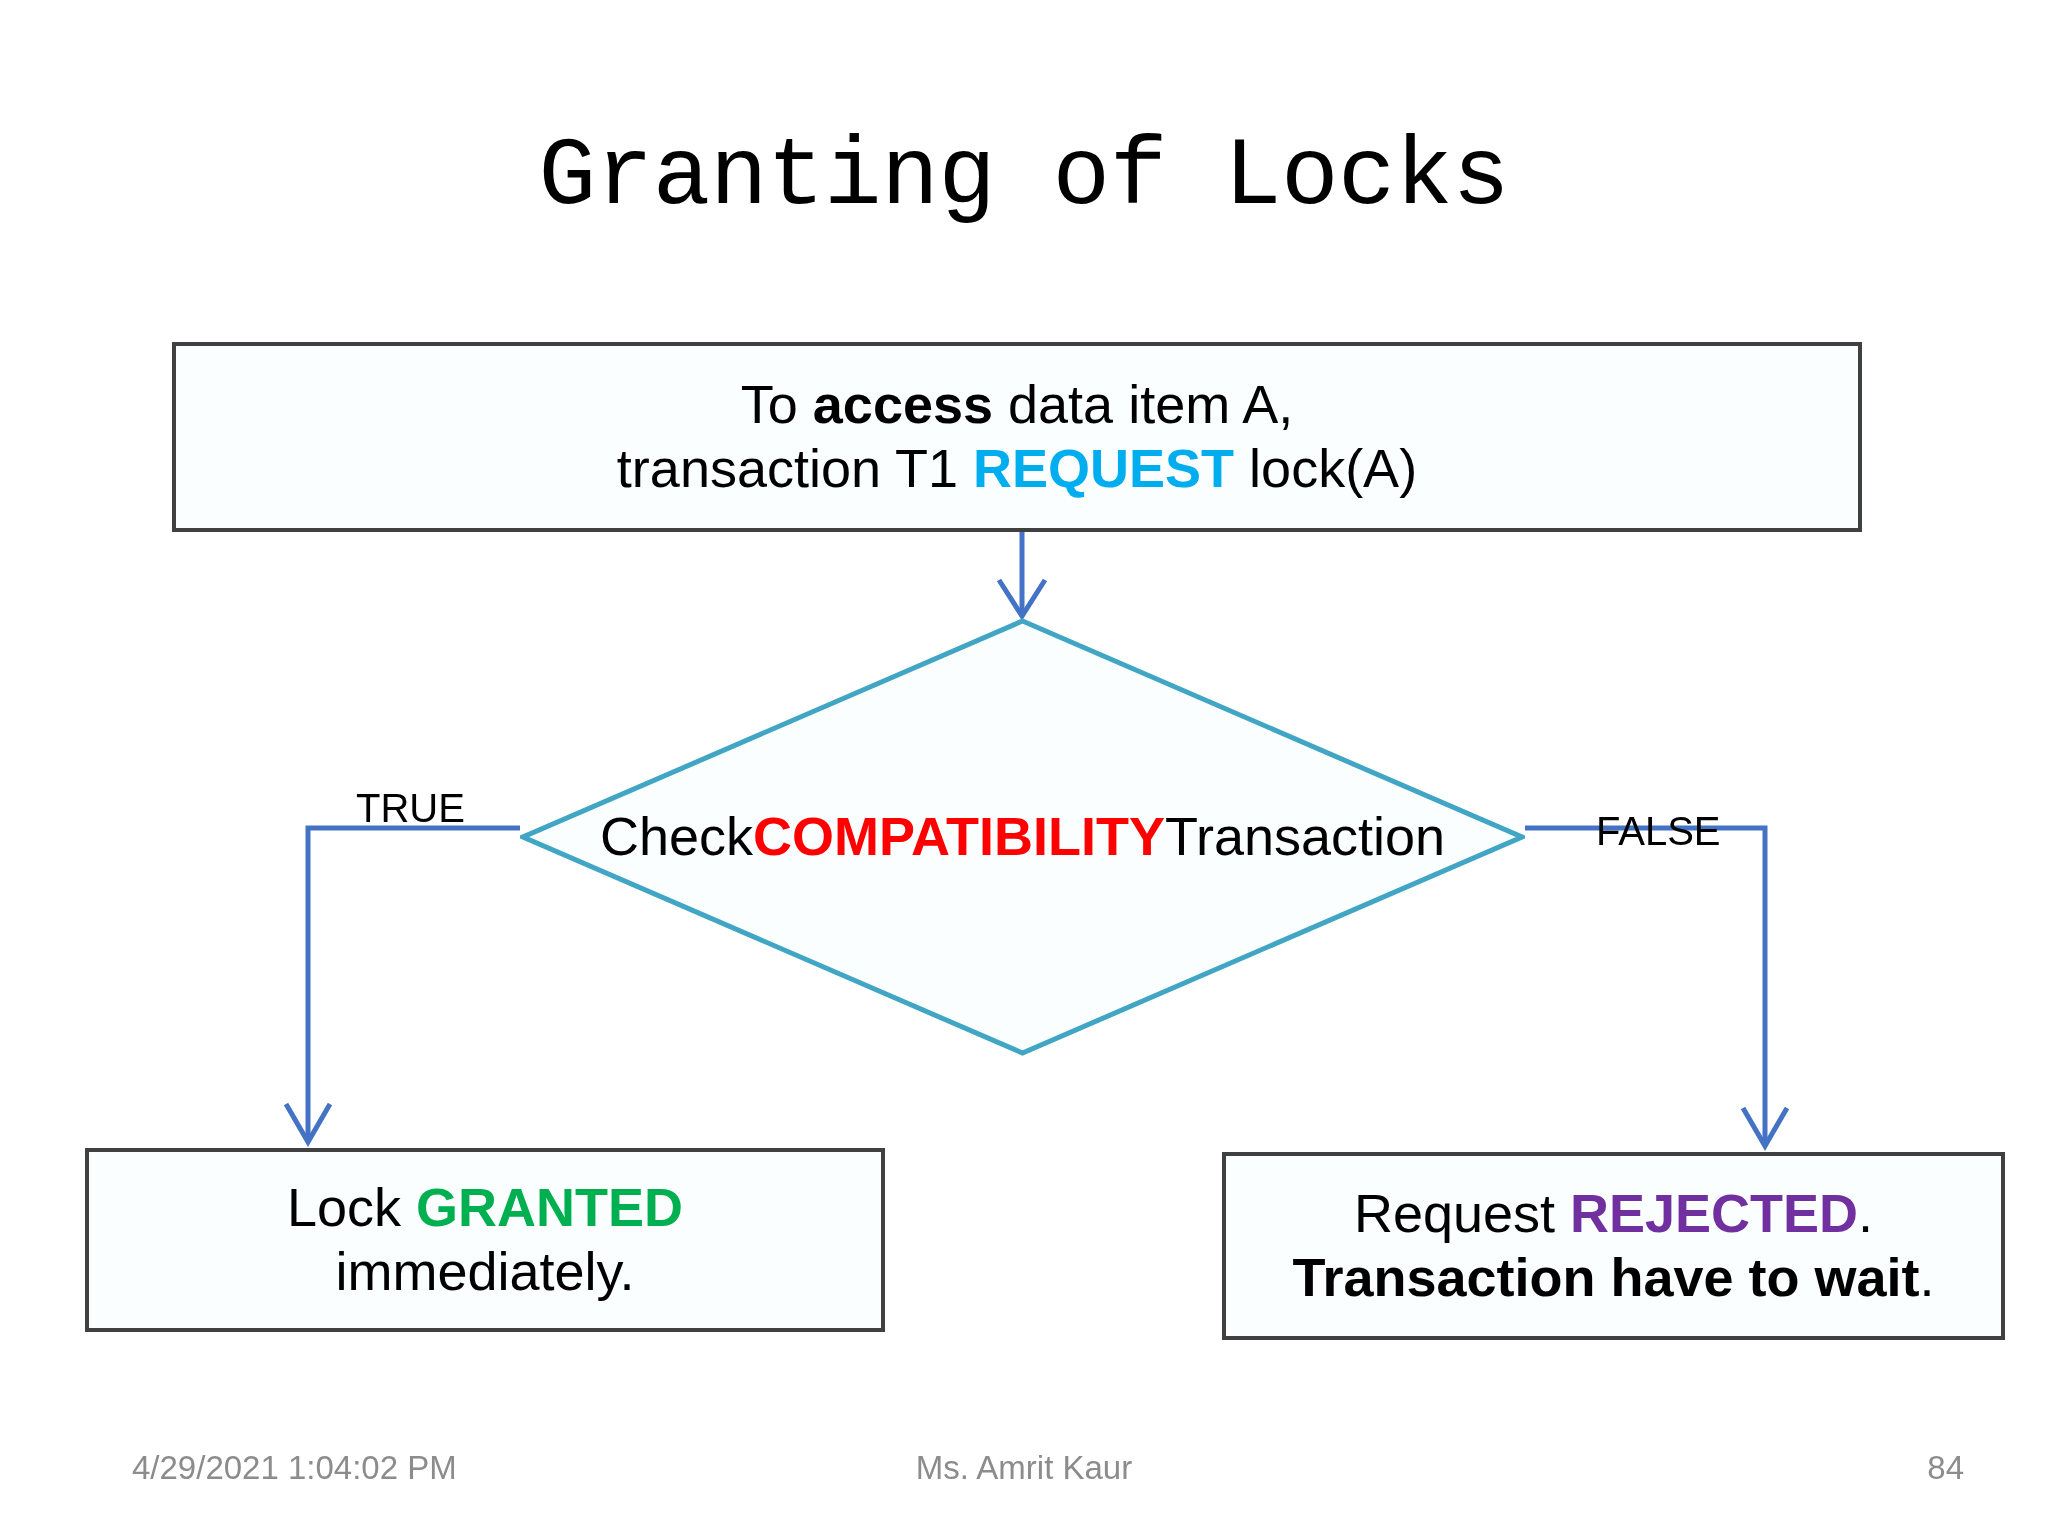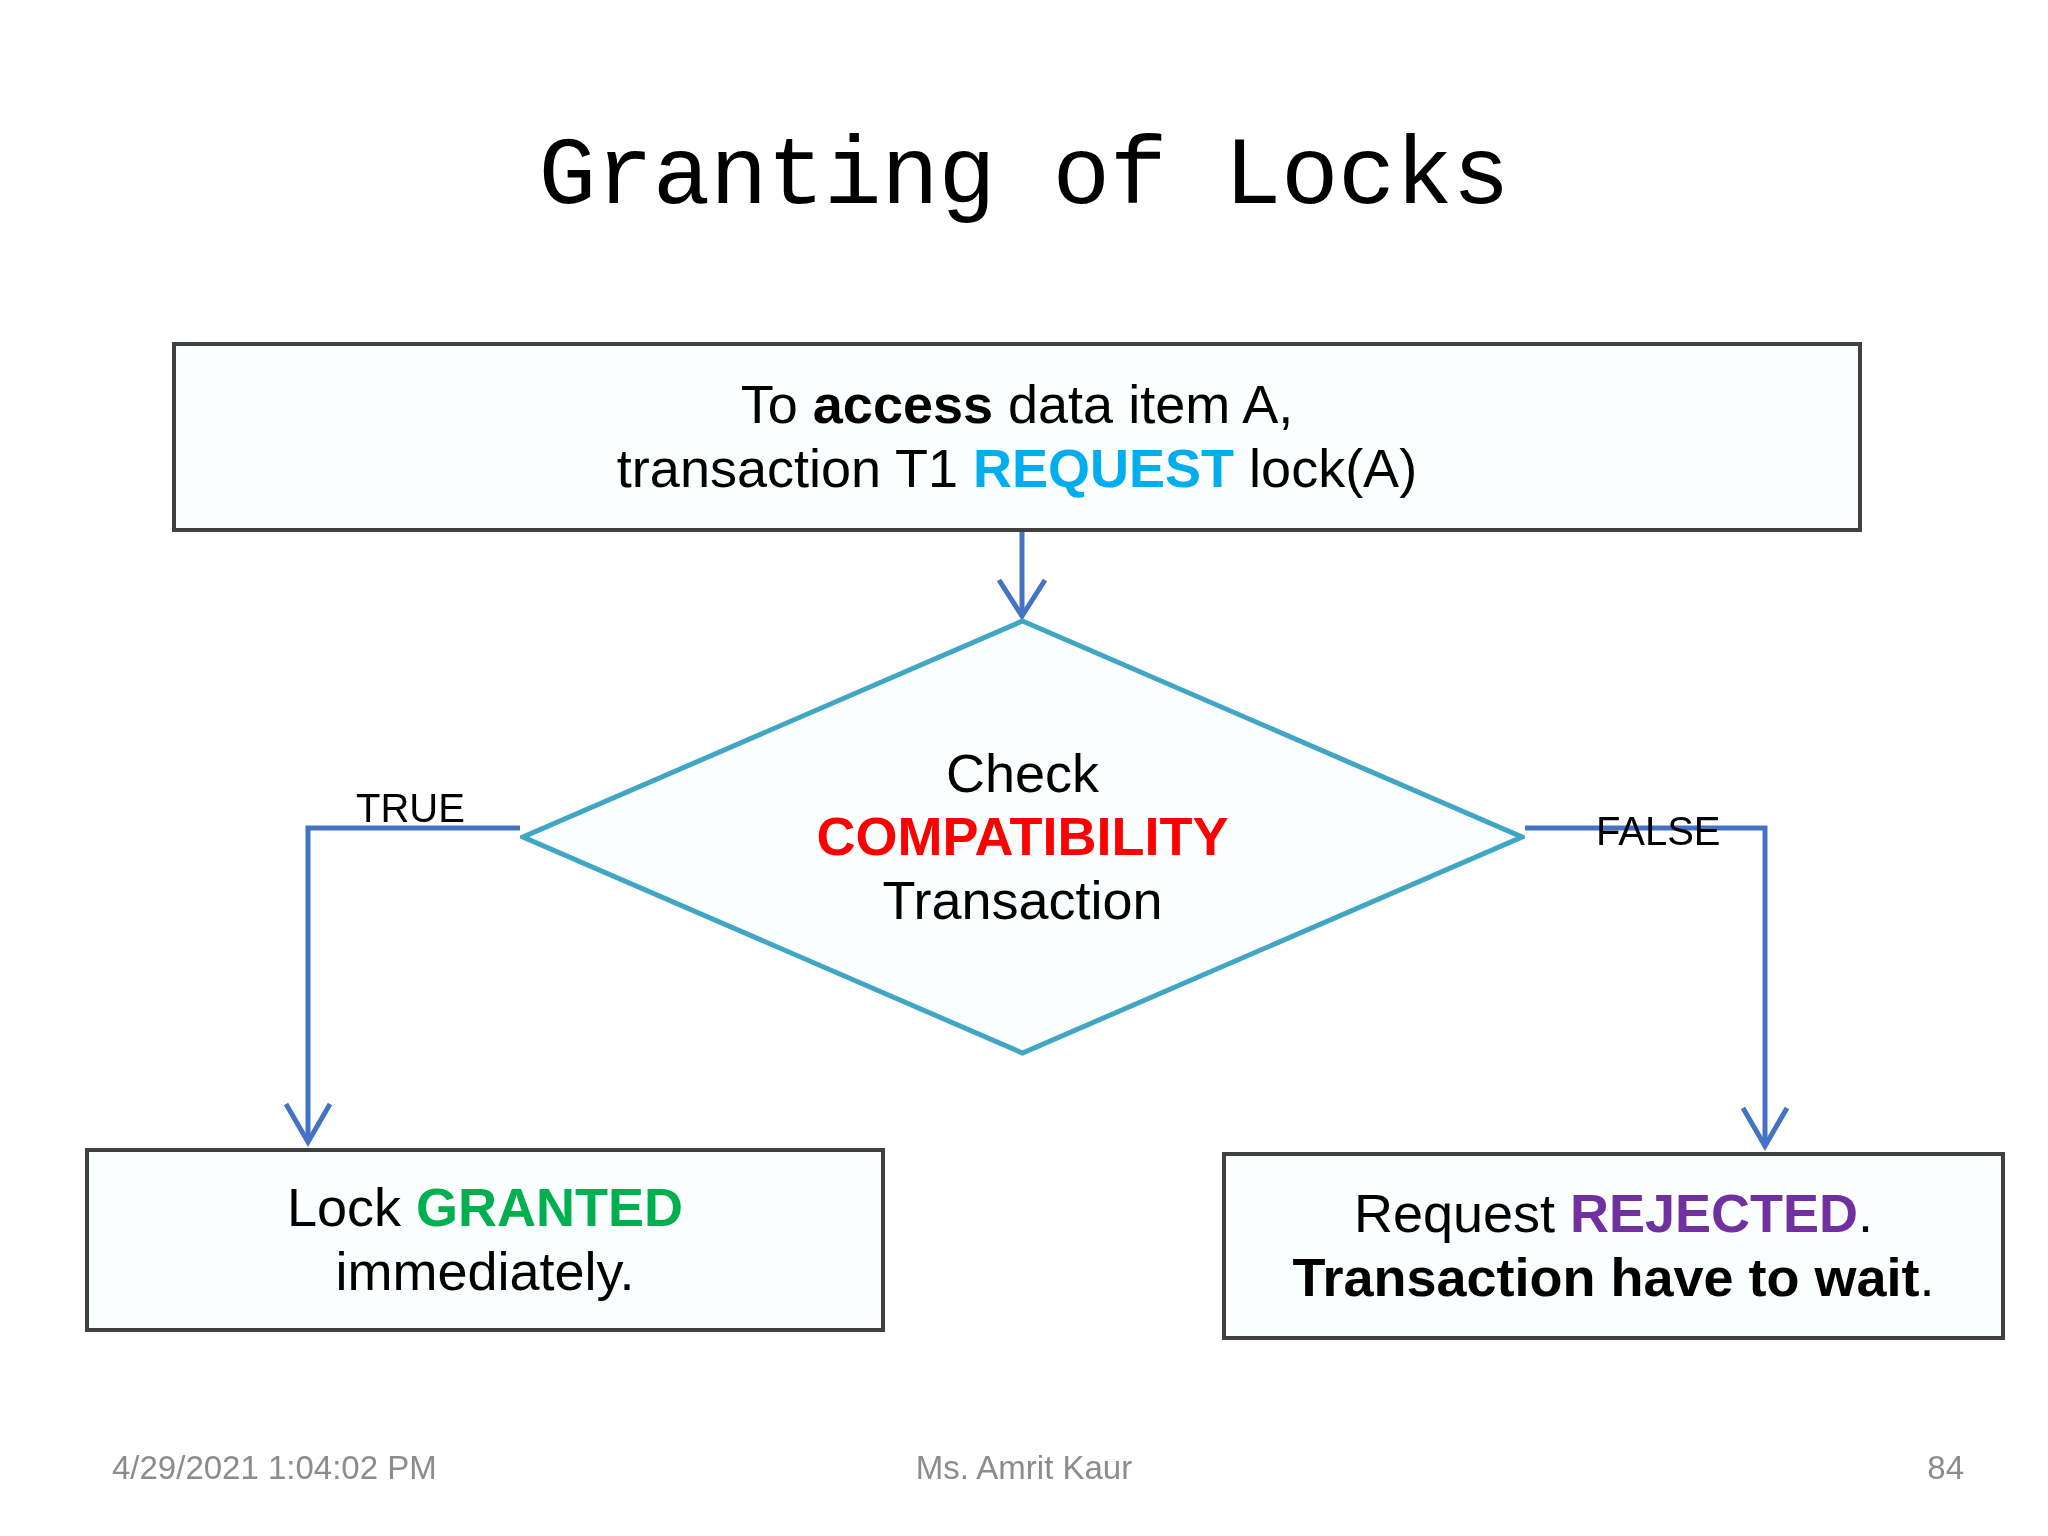--- a/index.html
+++ b/index.html
@@ -96,21 +96,21 @@
   #decision-shape {
     position: absolute;
     inset: 0;
     width: 100%;
     height: 100%;
   }
   #decision-text {
     position: absolute;
     inset: 0;
     display: flex;
-    flex-direction: column;
+    flex-direction: row;
     align-items: center;
     justify-content: center;
     text-align: center;
     font-size: 54px;
     line-height: 1.17;
     white-space: nowrap;
   }
 
   
   .connector-svg {
@@ -134,21 +134,21 @@
   #label-false { left: 1596px; top: 786px; margin-top: 23px; }
 
   
   .footer-text {
     position: absolute;
     top: 1449px;
     font-size: 33px;
     color: #8C8C8C;
     white-space: nowrap;
   }
-  #footer-date { left: 112px; }
+  #footer-date { left: 132px; }
   #footer-author {
     left: 0;
     width: 2048px;
     text-align: center;
   }
   #footer-page {
     left: 0;
     width: 1964px;
     text-align: right;
   }

